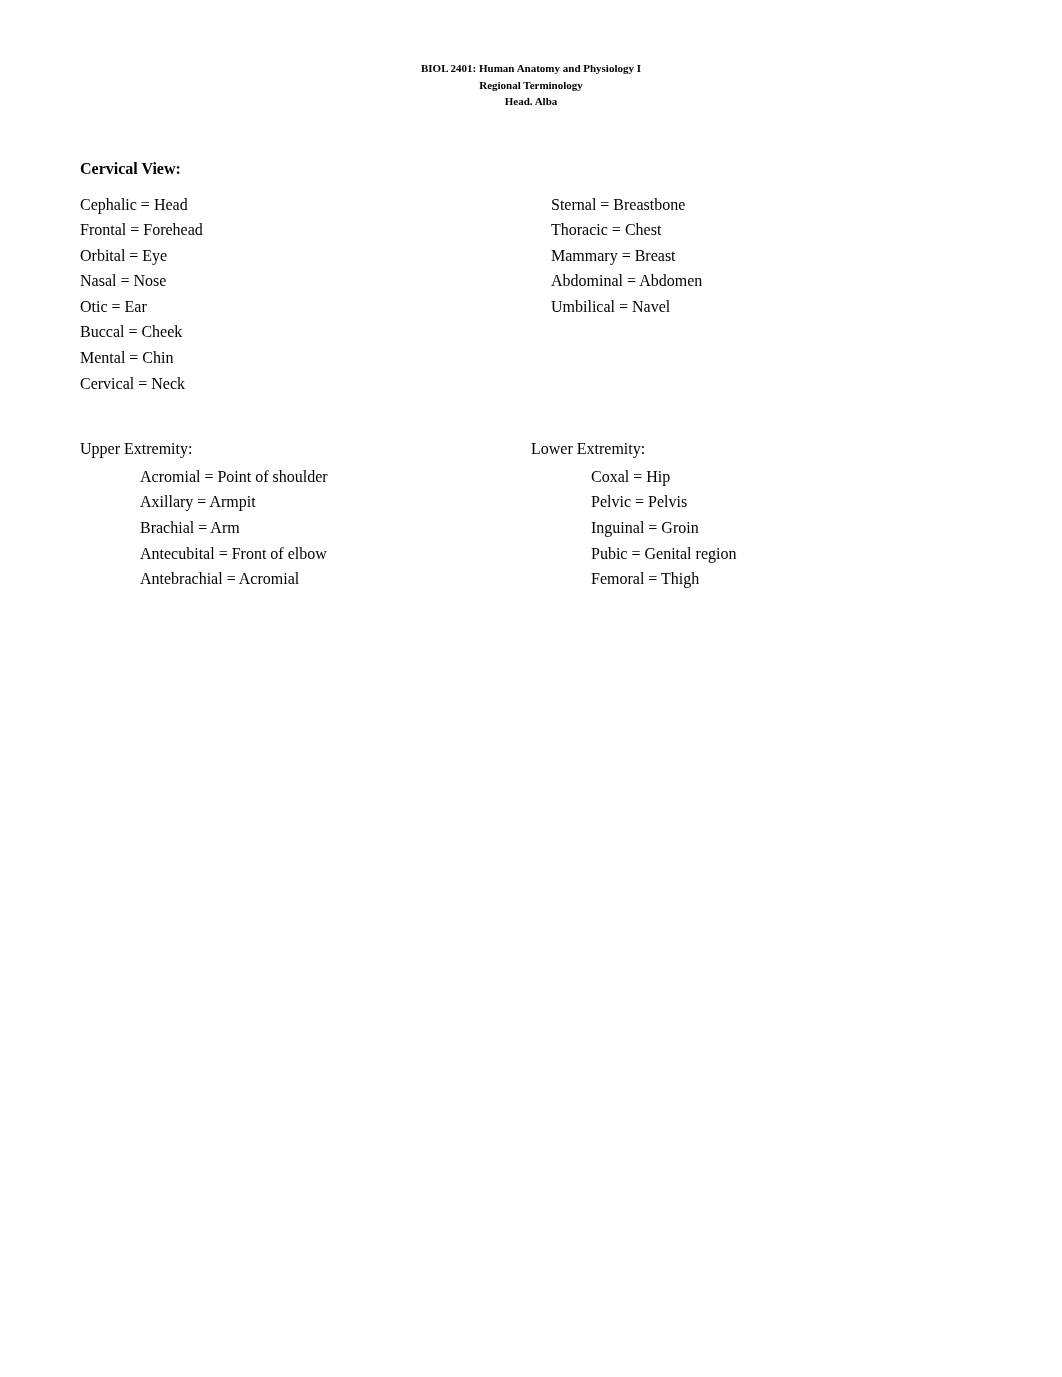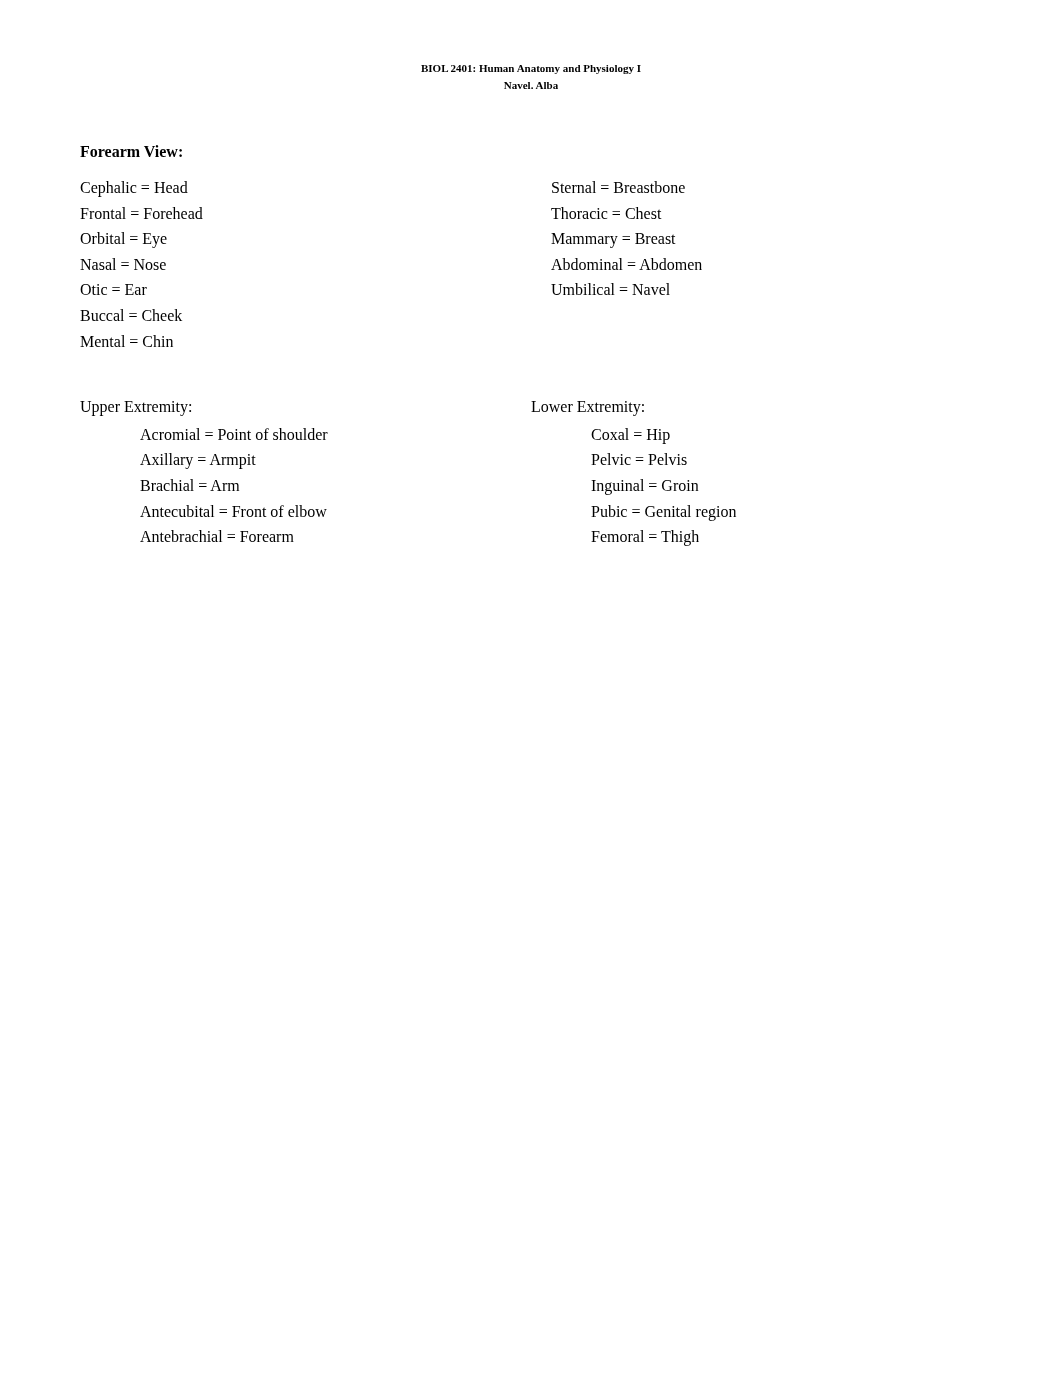--- a/index.html
+++ b/index.html
@@ -77,58 +77,60 @@
       line-height: 1.6;
       padding-left: 60px;
     }
   </style>
 </head>
 <body>
 
 <div class="header">
   <div class="header-title">
     <div>BIOL 2401:  Human Anatomy and Physiology I</div>
-    <div>Navel. Alba</div>
+    <div>Regional Terminology</div>
+    <div>Head. Alba</div>
   </div>
 </div>
 
 <div>
-  <div class="section-heading">Forearm View:</div>
+  <div class="section-heading">Cervical View:</div>
 
   <div class="two-column">
     <div class="column-left">
 
     <div class="term-line">Cephalic = Head</div>
         <div class="term-line">Frontal = Forehead</div>
         <div class="term-line">Orbital = Eye</div>
         <div class="term-line">Nasal = Nose</div>
         <div class="term-line">Otic = Ear</div>
         <div class="term-line">Buccal = Cheek</div>
         <div class="term-line">Mental = Chin</div>
+        <div class="term-line">Cervical = Neck</div>
       </div>
     <div class="column-right">
 
     <div class="term-line">Sternal = Breastbone</div>
         <div class="term-line">Thoracic = Chest</div>
         <div class="term-line">Mammary = Breast</div>
         <div class="term-line">Abdominal = Abdomen</div>
         <div class="term-line">Umbilical = Navel</div>
       </div>
   </div>
 </div>
 
 <div class="extremity-section">
   <div class="extremity-col">
     <div class="extremity-heading">Upper Extremity:</div>
 
   <div class="extremity-item">Acromial = Point of shoulder</div>
       <div class="extremity-item">Axillary = Armpit</div>
       <div class="extremity-item">Brachial = Arm</div>
       <div class="extremity-item">Antecubital = Front of elbow</div>
-      <div class="extremity-item">Antebrachial = Forearm</div>
+      <div class="extremity-item">Antebrachial = Acromial</div>
     </div>
   <div class="extremity-col">
     <div class="extremity-heading">Lower Extremity:</div>
 
   <div class="extremity-item">Coxal = Hip</div>
       <div class="extremity-item">Pelvic = Pelvis</div>
       <div class="extremity-item">Inguinal = Groin</div>
       <div class="extremity-item">Pubic = Genital region</div>
       <div class="extremity-item">Femoral = Thigh</div>
     </div>

